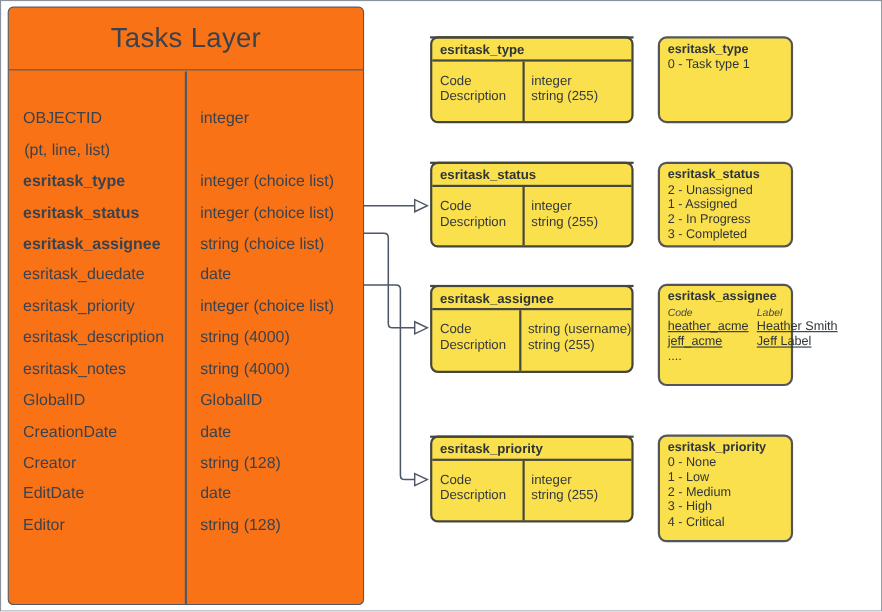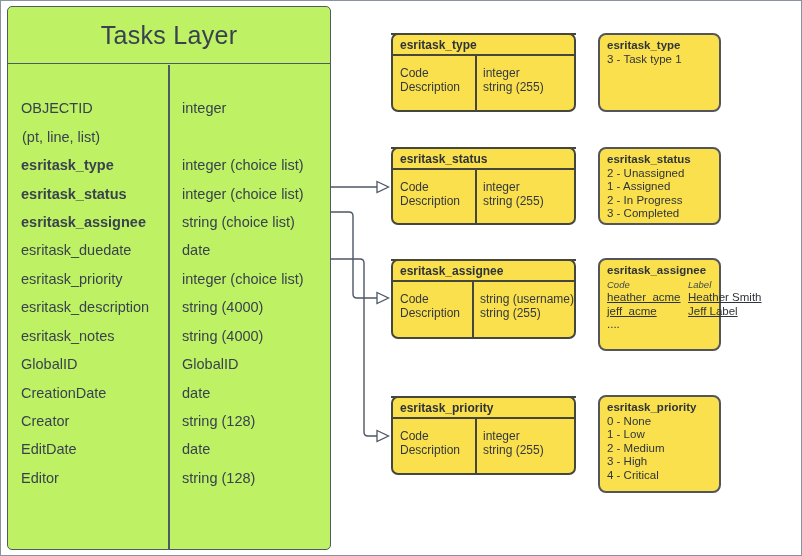--- a/index.html
+++ b/index.html
@@ -4,21 +4,21 @@
 <style>
   html,body{margin:0;padding:0;background:#fff;}
   .canvas{
     position:relative;width:800px;height:554px;background:#ffffff;
     border:1px solid #8a929c;overflow:hidden;
     font-family:"Liberation Sans",sans-serif;
   }
   
   .ltable{
     position:absolute;left:6px;top:5px;width:324px;height:544px;
-    box-sizing:border-box;background:#bef264;border:1.5px solid #4e5a68;border-radius:5px;
+    box-sizing:border-box;background:#f97316;border:1.5px solid #4e5a68;border-radius:5px;
   }
   .ltable-header{
     height:56px;border-bottom:1.5px solid #4e5a68;
     display:flex;align-items:center;justify-content:center;
     font-size:25px;color:#39424e;letter-spacing:.3px;
   }
   .ltable-body{position:absolute;top:58px;left:0;right:0;bottom:0;}
   .ltable-divider{position:absolute;left:160px;top:0;bottom:0;width:1.5px;background:#4e5a68;}
   .ltable-rows{padding-top:29px;}
   .lt-row{display:flex;height:28.45px;align-items:center;font-size:14.5px;color:#39424e;}
@@ -185,21 +185,21 @@
         </div>
       <div class="schema-col-r">
           <div>integer</div>
           <div>string (255)</div>
         </div>
     </div>
   </div>
 
   <div class="vbox" style="top:32px;height:79px;">
     <div class="vbox-title">esritask_type</div>
-    <div class="vline">3 - Task type 1</div>
+    <div class="vline">0 - Task type 1</div>
   </div>
 
   <div class="vbox" style="top:146px;height:78px;">
     <div class="vbox-title">esritask_status</div>
     <div class="vline">2 - Unassigned</div>
     <div class="vline">1 - Assigned</div>
     <div class="vline">2 - In Progress</div>
     <div class="vline">3 - Completed</div>
   </div>
 

